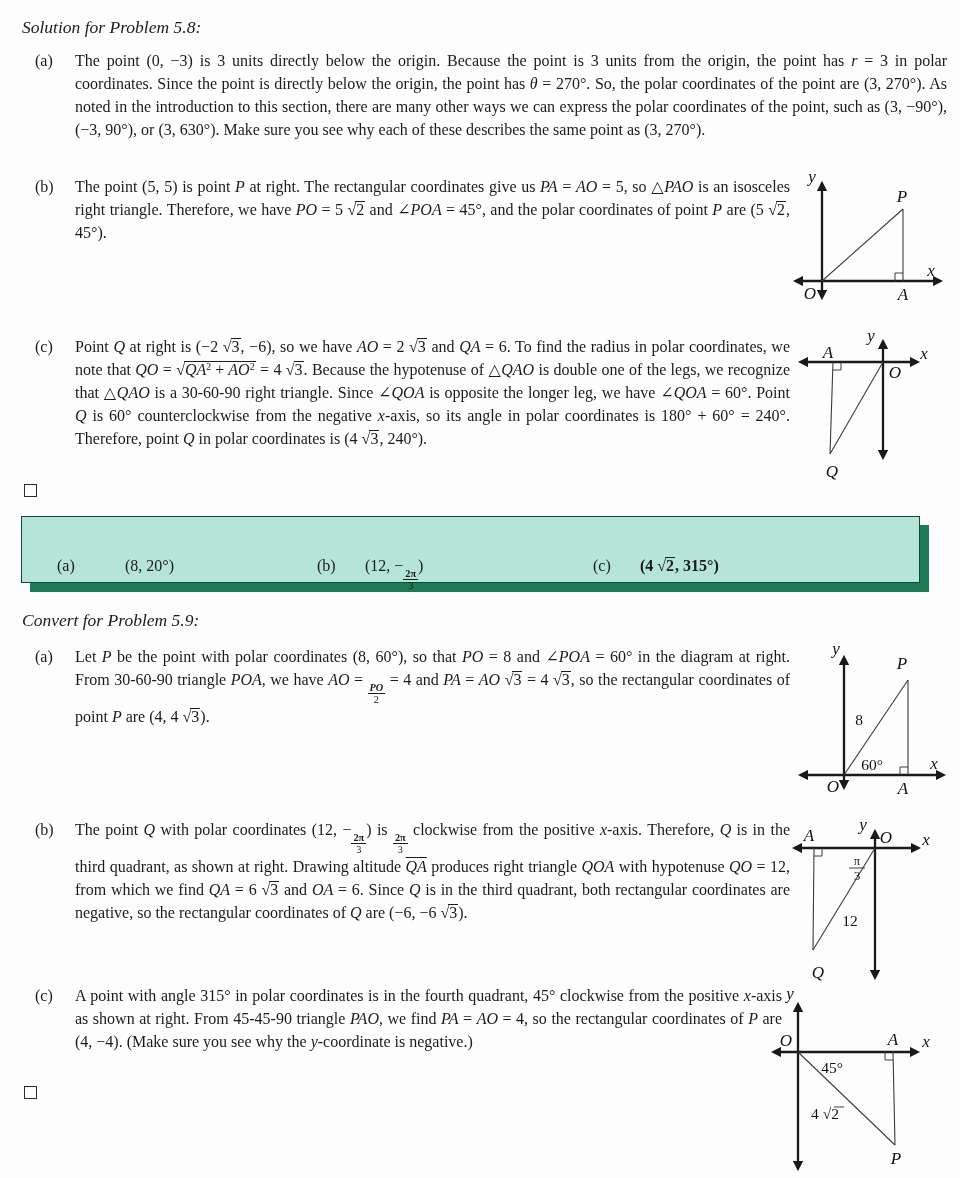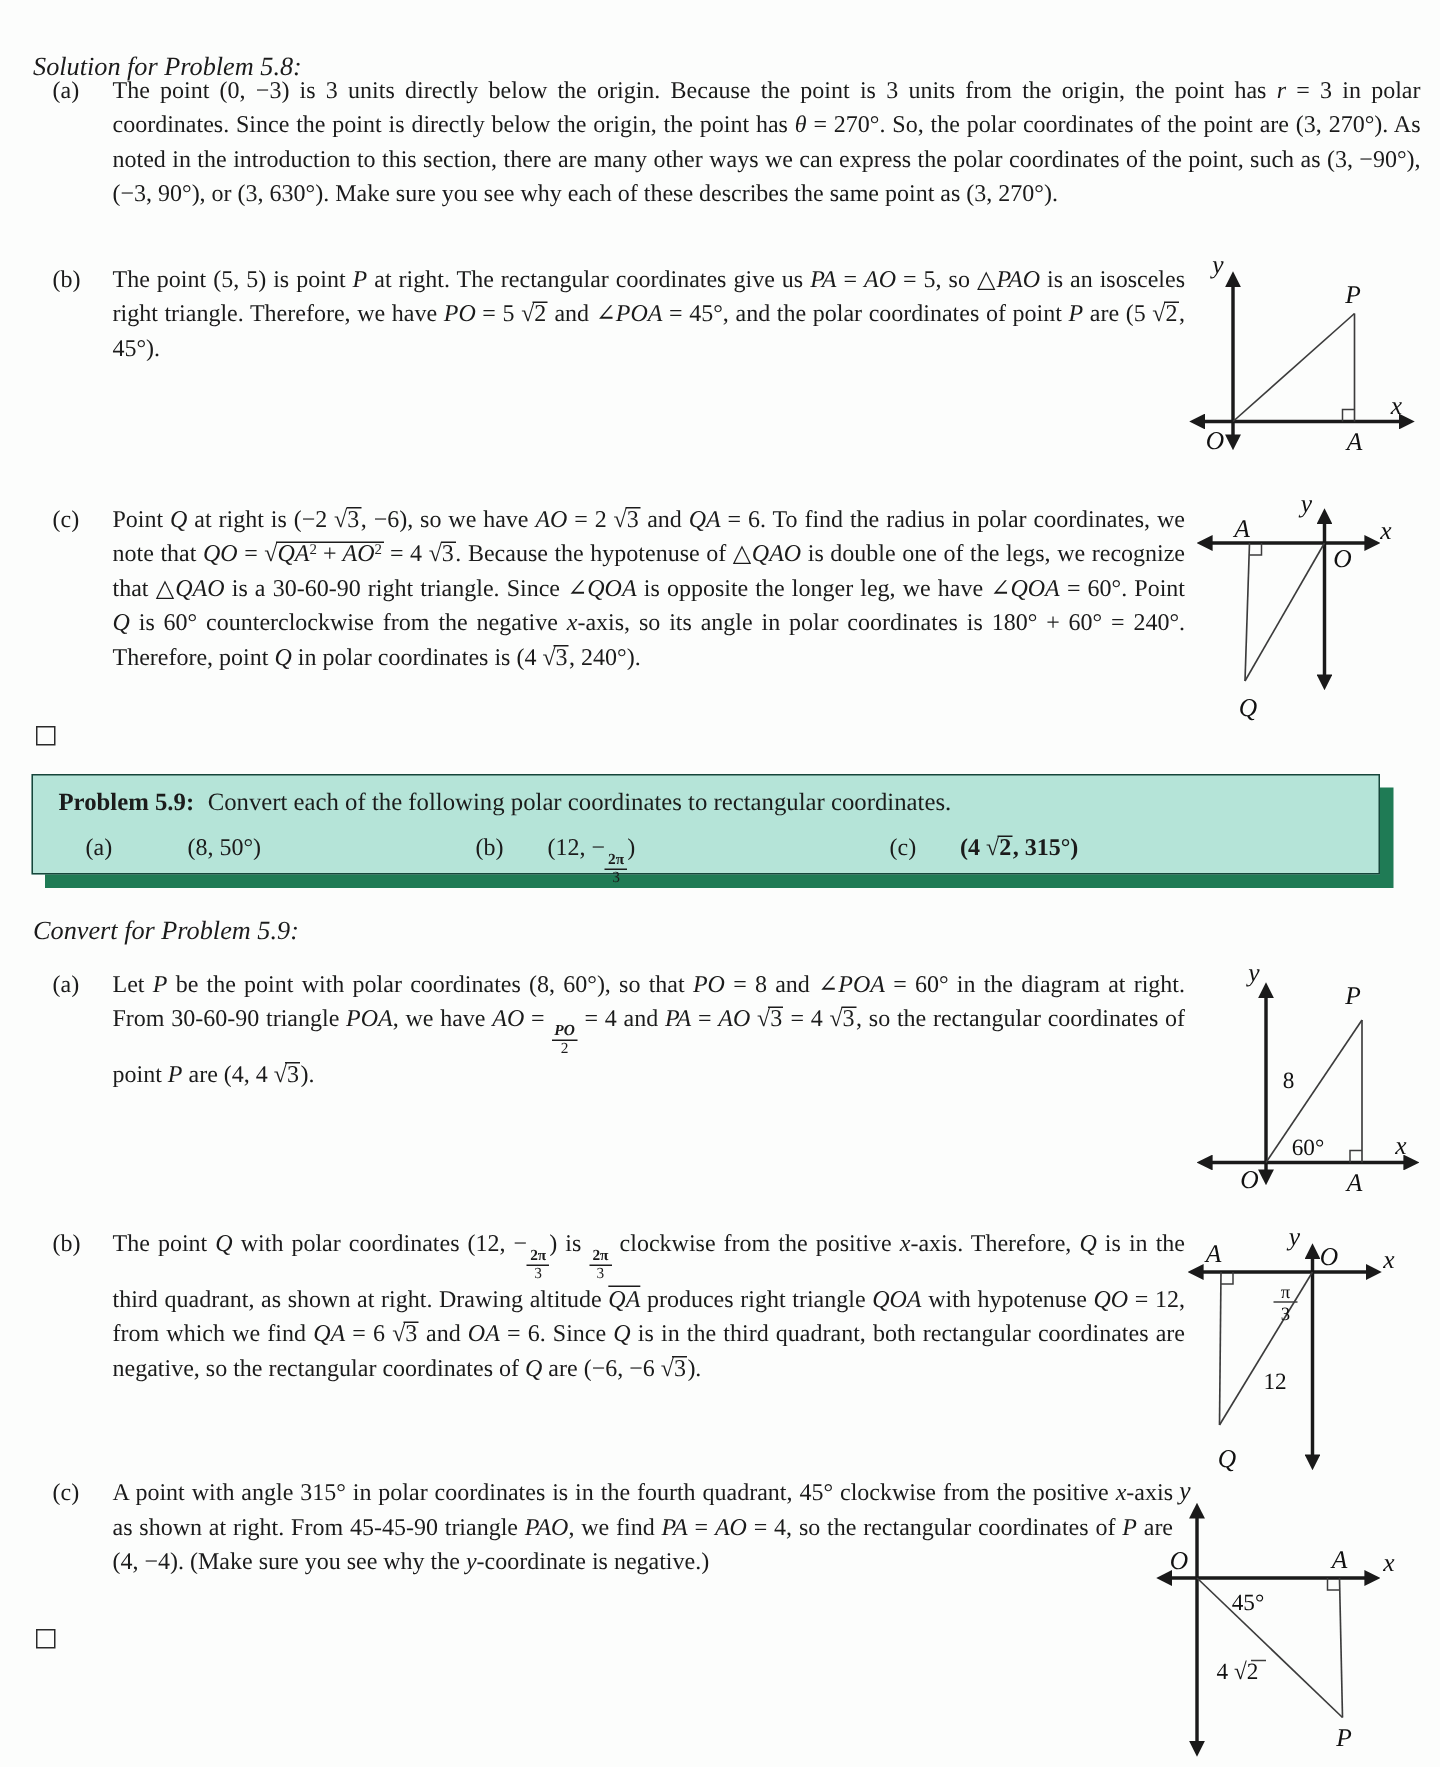--- a/index.html
+++ b/index.html
@@ -52,21 +52,21 @@
   .dnum{font-family:"Liberation Serif","DejaVu Serif",serif;
         font-size:15.5px;fill:#111;}
   .dfrac{font-family:"Liberation Serif","DejaVu Serif",serif;
          font-size:12.5px;fill:#111;}
 </style>
 </head>
 <body>
 
 <div class="page">
 
-  <div class="hdr" style="top:33px;">Solution for Problem 5.8:</div>
+  <div class="hdr" style="top:16px;">Solution for Problem 5.8:</div>
 
   <div class="para" style="left:35px;top:49px;width:912px;">
     <div class="plabel">(a)</div>
     <div class="ptext" style="width:872px;">The point (0, −3) is 3 units directly below the origin. Because the point is 3 units from the origin, the point has <i>r</i> = 3 in polar coordinates. Since the point is directly below the origin, the point has <i>θ</i> = 270°. So, the polar coordinates of the point are (3, 270°). As noted in the introduction to this section, there are many other ways we can express the polar coordinates of the point, such as (3, −90°), (−3, 90°), or (3, 630°). Make sure you see why each of these describes the same point as (3, 270°).</div>
   </div>
 
   <div class="para" style="left:35px;top:175px;width:755px;">
     <div class="plabel">(b)</div>
     <div class="ptext" style="width:715px;">The point (5, 5) is point <i>P</i> at right. The rectangular coordinates give us <i>PA</i> = <i>AO</i> = 5, so △<i>PAO</i> is an isosceles right triangle. Therefore, we have <i>PO</i> = 5 <span class="rad"><span class="rsign">√</span><span class="rbody">2</span></span> and ∠<i>POA</i> = 45°, and the polar coordinates of point <i>P</i> are (5 <span class="rad"><span class="rsign">√</span><span class="rbody">2</span></span>, 45°).</div>
   </div>
@@ -108,25 +108,22 @@
     <text class="dlbl" x="76" y="12" text-anchor="middle">y</text>
     <text class="dlbl" x="129" y="30" text-anchor="middle">x</text>
     <text class="dlbl" x="33" y="29" text-anchor="middle">A</text>
     <text class="dlbl" x="100" y="49" text-anchor="middle">O</text>
     <text class="dlbl" x="37" y="148" text-anchor="middle">Q</text>
   </svg>
 
   <div class="endsq" style="top:484px;"></div>
 
   <div class="pbox">
-    <div class="pbox-title">
-      <b>Problem 5.9:</b><span class="rest">Convert each of the following polar coordinates to rectangular coordinates.</span>
-    </div>
     <span class="itm" style="left:35px;">(a)</span>
-    <span class="itm" style="left:103px;">(8, 50°)</span>
+    <span class="itm" style="left:103px;">(8, 20°)</span>
     <span class="itm" style="left:295px;">(b)</span>
     <span class="itm" style="left:343px;">(12, −<span class="frac">
           <span class="num">2π</span>
           <span class="den">3</span>
         </span>)</span>
     <span class="itm" style="left:571px;">(c)</span>
     <span class="itm" style="left:618px;font-weight:bold;">(4 <span class="rad"><span class="rsign">√</span><span class="rbody">2</span></span>, 315°)</span>
   </div>
 
   <div class="hdr" style="top:609px;">Convert for Problem 5.9:</div>

